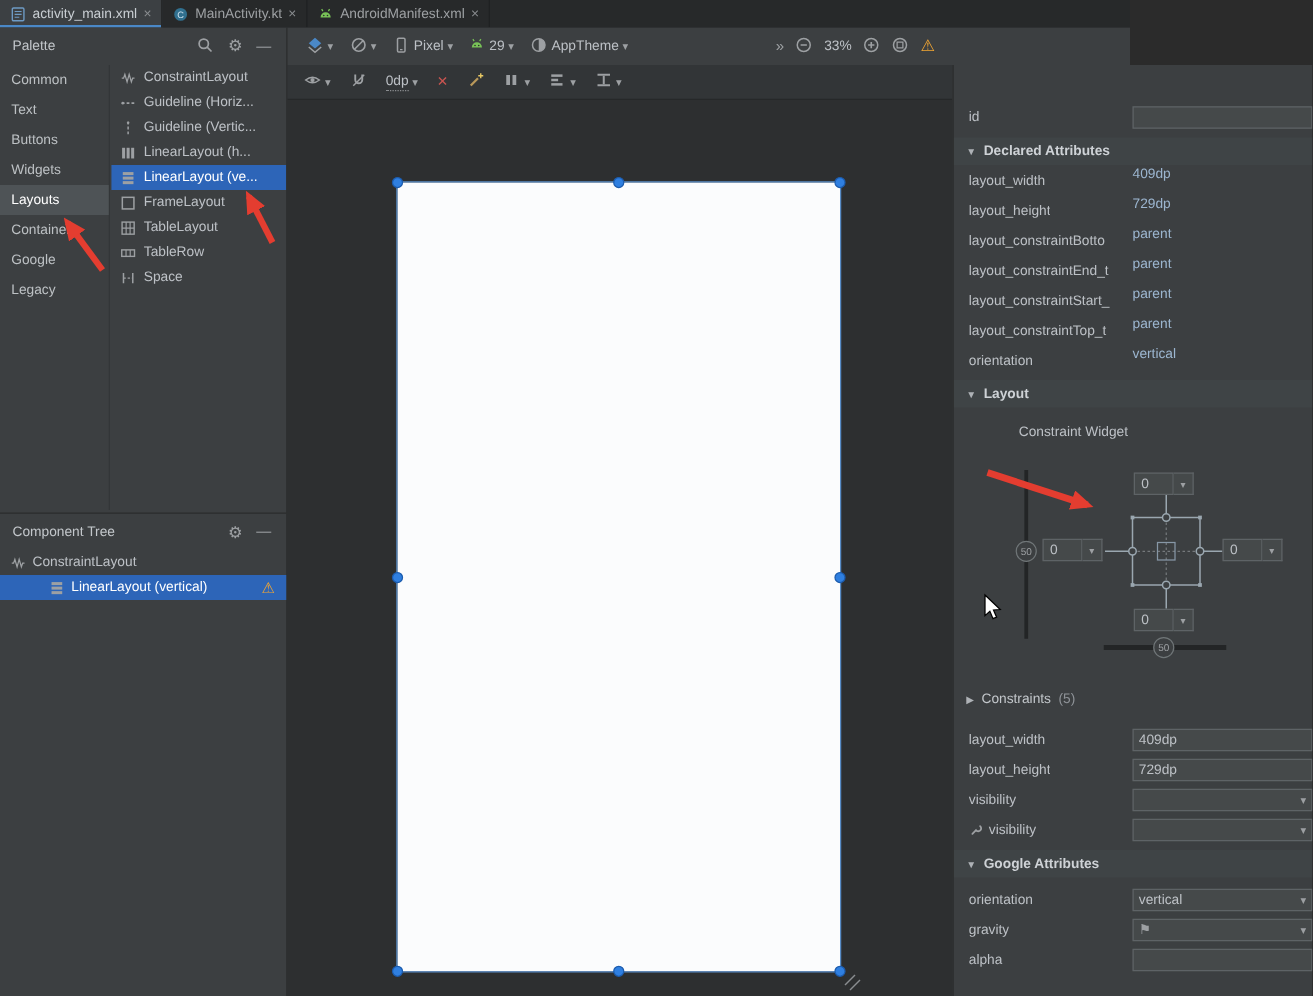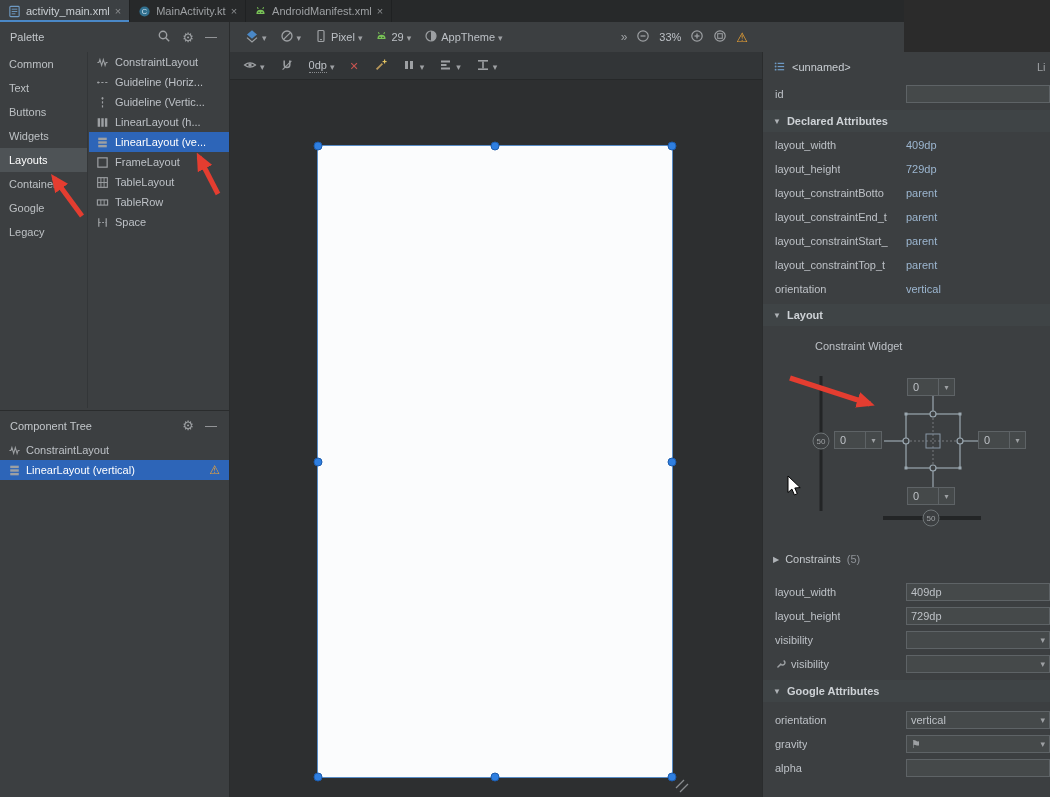--- a/index.html
+++ b/index.html
@@ -43,38 +43,38 @@
   .cat{height:24px;line-height:24px;padding-left:9px;color:#bdc1c4;white-space:nowrap;}
   .cat.selected{background:#4e5356;color:#ffffff;}
   #palette-comps{position:absolute;left:89px;top:0;right:0;height:356px;overflow:hidden;}
   .comp{height:20px;display:flex;align-items:center;gap:6px;padding-left:7px;white-space:nowrap;overflow:hidden;}
   .comp.selected{background:#2d65b8;color:#fff;}
   #ct-header{position:absolute;left:0;top:358px;width:100%;height:30px;border-top:1px solid #2a2c2d;
     display:flex;align-items:center;box-sizing:border-box;}
   #ct-header .title{margin-left:10px;color:#c3c7cb;}
   #tree{position:absolute;left:0;top:388px;width:100%;}
   .tree-row{height:20px;display:flex;align-items:center;gap:5px;padding-left:8px;white-space:nowrap;}
-  .tree-row.ind1{padding-left:8px;}
+  .tree-row.ind1{padding-left:39px;}
   .tree-row.selected{background:#2d65b8;color:#fff;}
   .tree-row .tr-warn{margin-left:auto;margin-right:9px;}
 
   
   #canvas{position:absolute;left:230px;top:52px;width:532px;bottom:0;background:#2d2f30;}
   #canvas-toolbar{position:absolute;left:0;top:0;width:100%;height:28px;background:#323537;
     border-bottom:1px solid #262829;display:flex;align-items:center;gap:9px;padding-left:10px;box-sizing:border-box;}
   .margin-link{color:#bdc1c6;border-bottom:1px dotted #8a8d90;padding-bottom:1px;}
   #artboard{position:absolute;left:88px;top:94px;width:354px;height:631px;background:#fbfcfd;
     outline:1px solid rgba(96,156,224,.85);}
   .dot{position:absolute;width:9px;height:9px;border-radius:50%;background:#2f7fe0;
     border:1px solid #1c5cae;transform:translate(-50%,-50%);box-sizing:border-box;}
 
   
   #attrs{position:absolute;left:762px;top:52px;width:288px;bottom:0;background:#3c3f41;
     border-left:1px solid #2a2c2d;box-sizing:border-box;overflow:hidden;}
-  .arow{position:absolute;left:0;right:0;height:24px;display:flex;align-items:center;padding-left:12px;box-sizing:border-box;}
+  .arow{position:absolute;left:0;right:0;height:24px;display:flex;padding-left:12px;box-sizing:border-box;}
   .aname{color:#bdc1c6;display:flex;align-items:center;gap:4px;white-space:nowrap;overflow:hidden;max-width:128px;}
   .aval{position:absolute;left:143px;color:#9cb6d0;white-space:nowrap;}
   .tf{position:absolute;left:143px;right:0;top:3px;height:18px;background:#45494a;
     border:1px solid #5e6366;box-sizing:border-box;display:flex;align-items:center;
     padding:0 4px;color:#bdc1c6;white-space:nowrap;}
   .tf .cend{margin-left:auto;color:#9da0a3;font-size:9px;}
   .sec{position:absolute;left:0;right:0;height:22px;background:#3f4446;display:flex;
     align-items:center;gap:6px;padding-left:10px;color:#ced2d6;font-weight:bold;box-sizing:border-box;}
   .sec .tri{font-size:8px;color:#aeb2b6;font-weight:normal;}
   #cw-label{position:absolute;left:10px;top:288px;color:#bdc1c6;margin-left:42px;}
@@ -406,32 +406,20 @@
         <span class="dot" style="left:265px;top:725px"></span>
         <span class="dot" style="left:442px;top:725px"></span>
       </div>
     <svg class="abs" style="left:440px;top:722px" width="24" height="22">
       <line x1="6" y1="14" x2="14" y2="6" stroke="#8a8d90" stroke-width="1.2"></line>
       <line x1="10" y1="18" x2="18" y2="10" stroke="#8a8d90" stroke-width="1.2"></line>
     </svg>
   </div>
 
   <div id="attrs">
-    <div id="attr-unnamed">
-      <span class="ic"><svg width="13" height="13" viewBox="0 0 14 14">
-            <circle cx="2.8" cy="3.6" r="1" fill="#6e9ac4"></circle>
-            <circle cx="2.8" cy="7" r="1" fill="#6e9ac4"></circle>
-            <circle cx="2.8" cy="10.4" r="1" fill="#6e9ac4"></circle>
-            <rect x="5" y="3" width="7" height="1.3" fill="#6e9ac4"></rect>
-            <rect x="5" y="6.4" width="7" height="1.3" fill="#6e9ac4"></rect>
-            <rect x="5" y="9.8" width="7" height="1.3" fill="#6e9ac4"></rect>
-          </svg></span>
-      <span class="cname">&lt;unnamed&gt;</span>
-      <span class="ctype">Li</span>
-    </div>
     <div class="arow" style="top:30px">
       <span class="aname">id</span>
       <div class="tf">
           <span></span>
         </div>
     </div>
     <div class="sec" style="top:58px">
       <span class="tri">▼</span>
       <span>Declared Attributes</span>
     </div>

